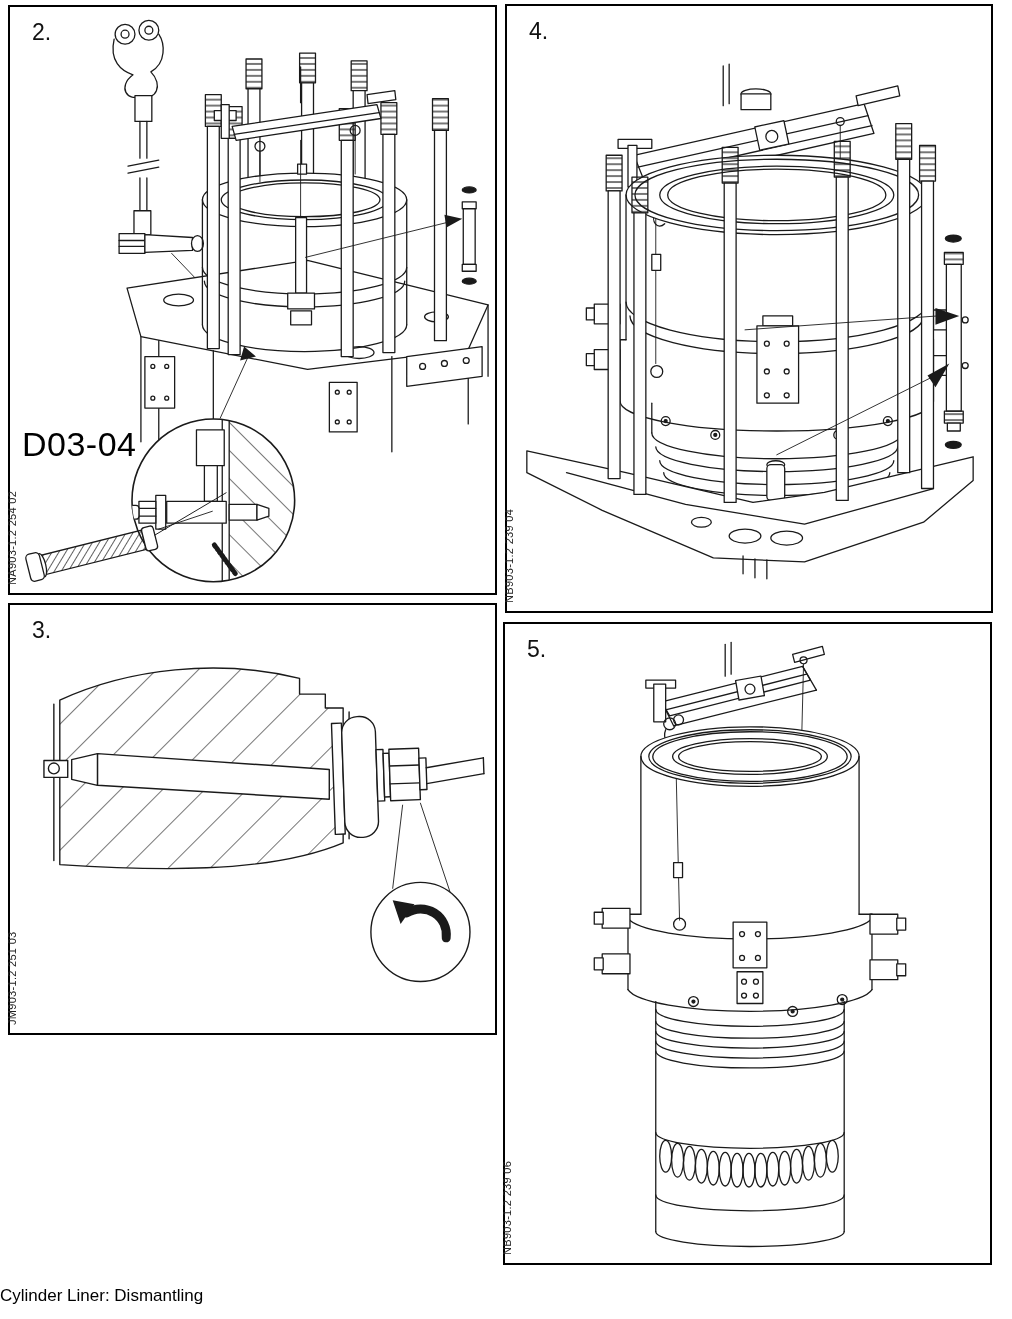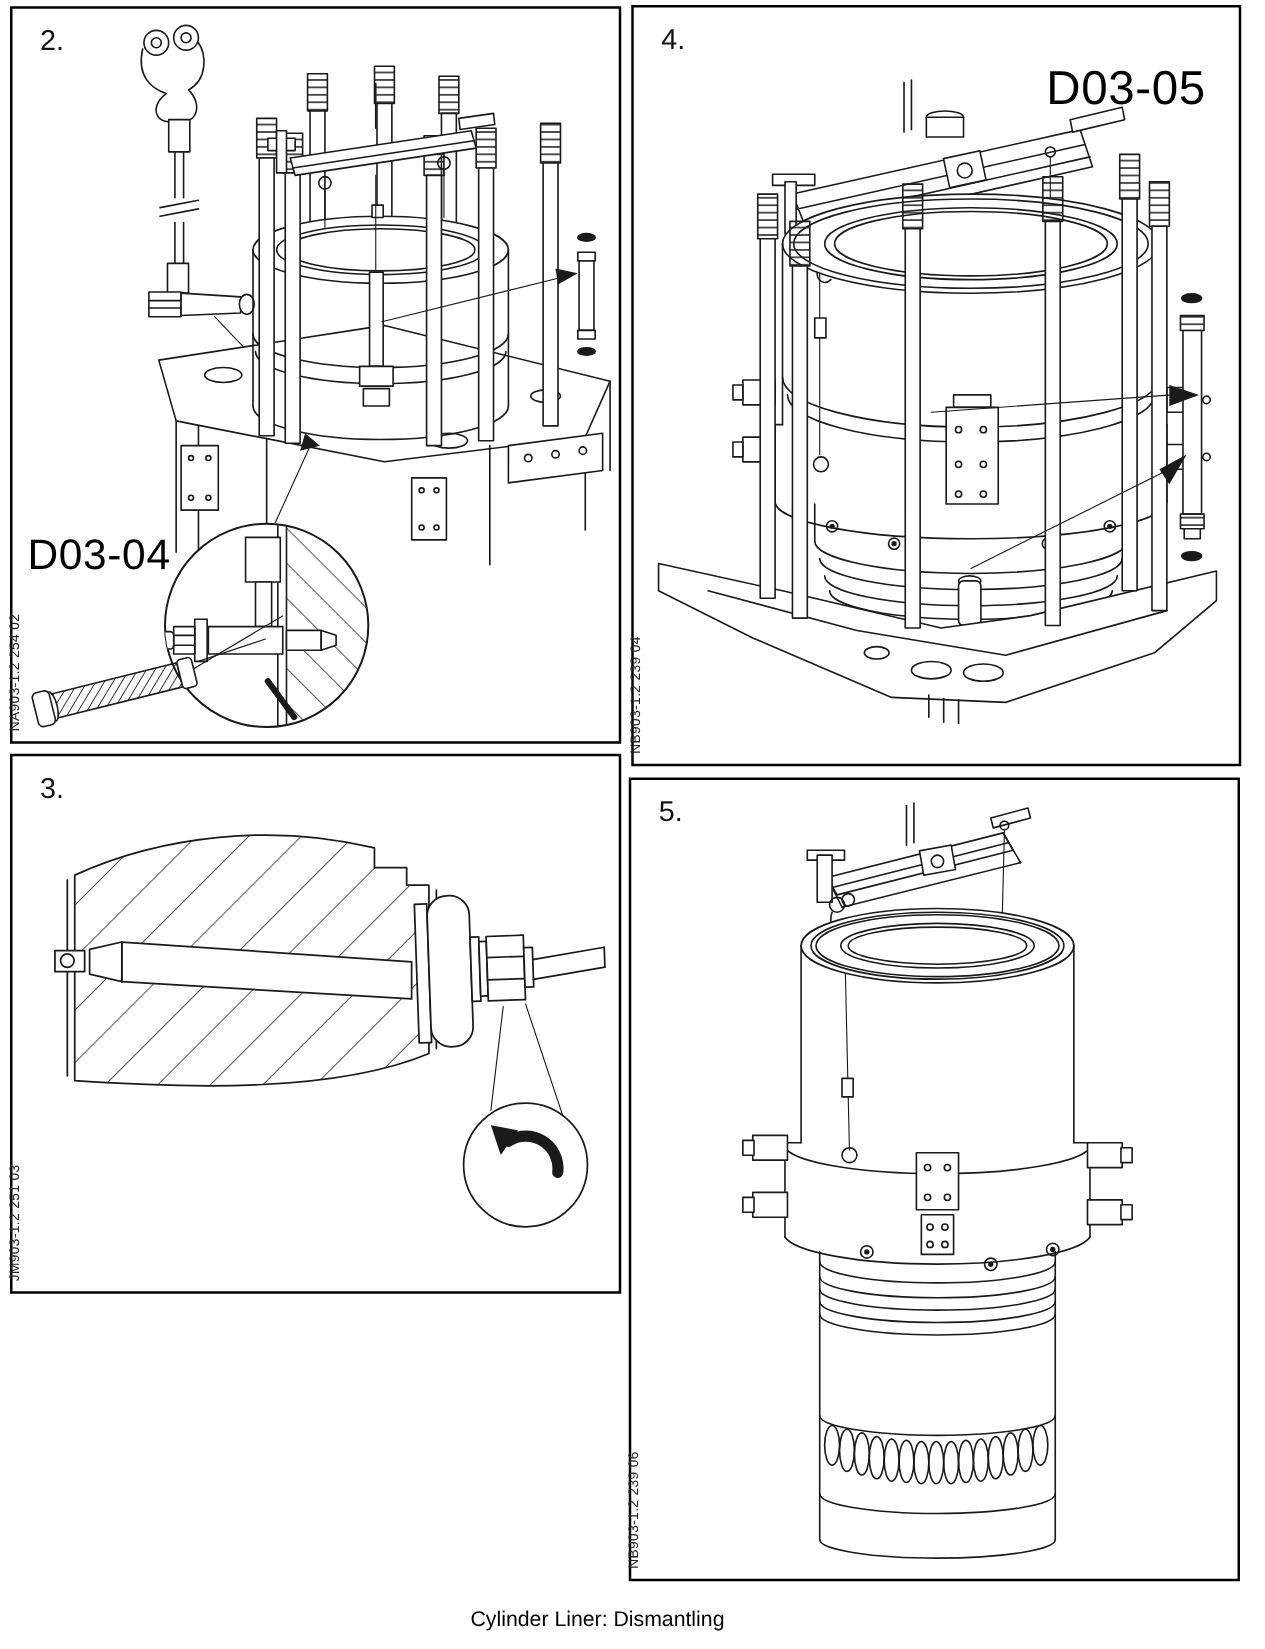--- a/index.html
+++ b/index.html
@@ -11,21 +11,21 @@
   .panel svg{position:absolute;left:0;top:0;width:100%;height:100%;}
   .num{position:absolute;left:22px;top:12px;font-size:23px;color:#111;z-index:5;}
   .ref{
     position:absolute;left:8px;bottom:8px;font-size:11px;color:#222;
     white-space:nowrap;transform-origin:0 100%;transform:rotate(-90deg);z-index:5;
     letter-spacing:0.3px;
   }
   .tool{position:absolute;font-size:34px;color:#000;z-index:5;letter-spacing:0.5px;}
   #tool-p2{left:12px;top:418px;}
   #tool-p4{left:330px;top:44px;font-size:38px;}
-  .caption{position:absolute;left:0;top:1286px;width:956px;text-align:center;font-size:17px;color:#000;}
+  .caption{position:absolute;left:0;top:1286px;width:956px;text-align:left;font-size:17px;color:#000;}
 </style>
 </head>
 <body>
 
 <div class="panel" id="panel2" style="left:8px;top:5px;width:489px;height:590px;">
   <span class="num">2.</span>
   <span class="tool" id="tool-p2">D03-04</span>
   <span class="ref">NA903-1.2 254 02</span>
 
   <svg viewBox="0 0 489 590">
@@ -187,21 +187,20 @@
         <rect x="104" y="-12" width="12" height="24" rx="3" fill="#fff"></rect>
         <line x1="116" y1="-2" x2="196" y2="-26" stroke-width="0.9"></line>
       </g>
       <line x1="150" y1="526" x2="204" y2="508" stroke-width="0.9"></line>
     </g>
   </svg>
 </div>
 
 <div class="panel" id="panel4" style="left:505px;top:4px;width:488px;height:609px;">
   <span class="num">4.</span>
-  <span class="tool" id="tool-p4">D03-05</span>
   <span class="ref">NB903-1.2 239 04</span>
 
   <svg viewBox="0 0 488 609">
     <defs>
       <pattern id="r4" width="8" height="6" patternUnits="userSpaceOnUse">
         <line x1="0" y1="3" x2="8" y2="3" stroke="#1a1a1a" stroke-width="1.2"></line>
       </pattern>
     </defs>
     <g stroke="#1a1a1a" stroke-width="1.3" fill="none" stroke-linejoin="round" stroke-linecap="round">
 

